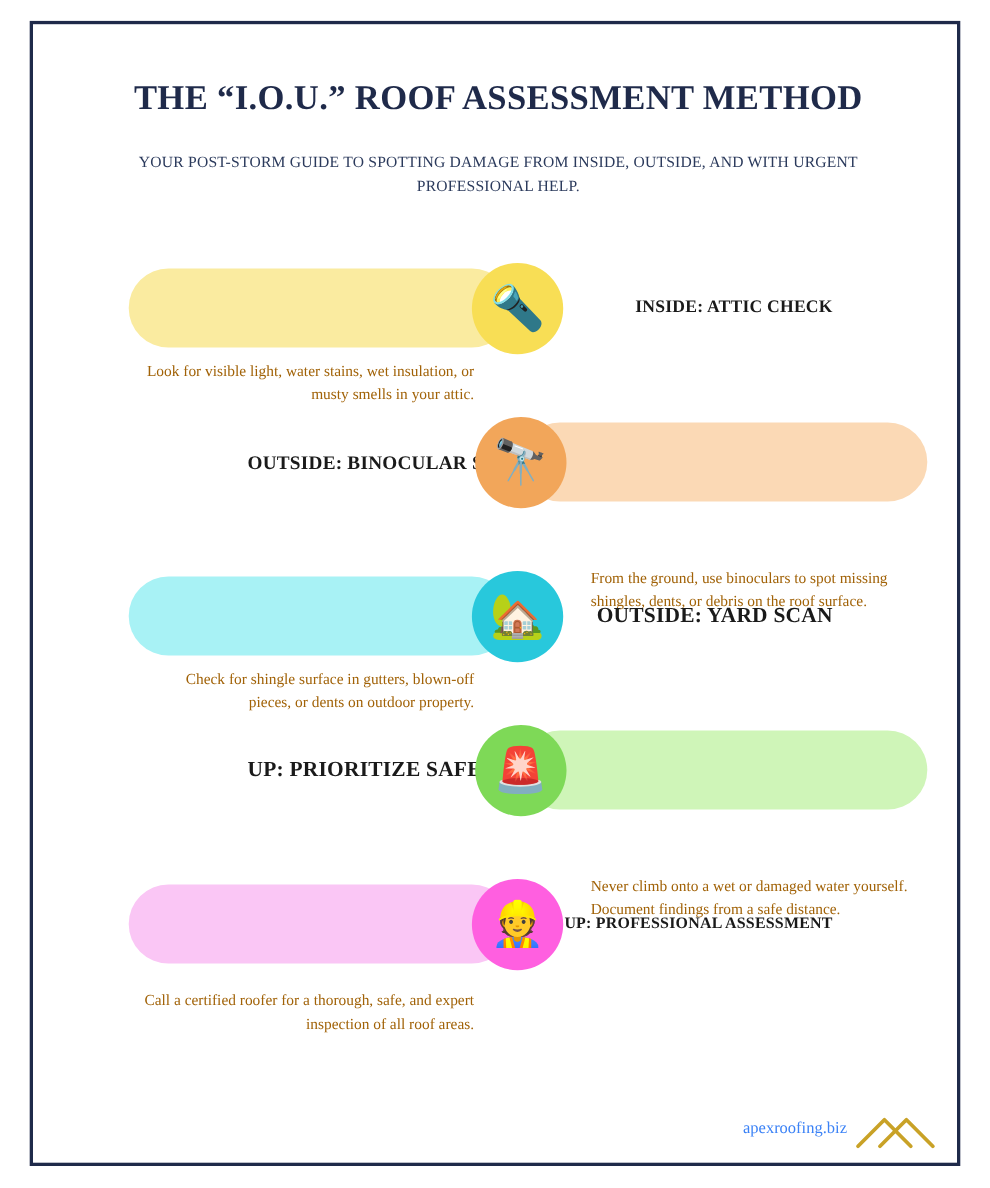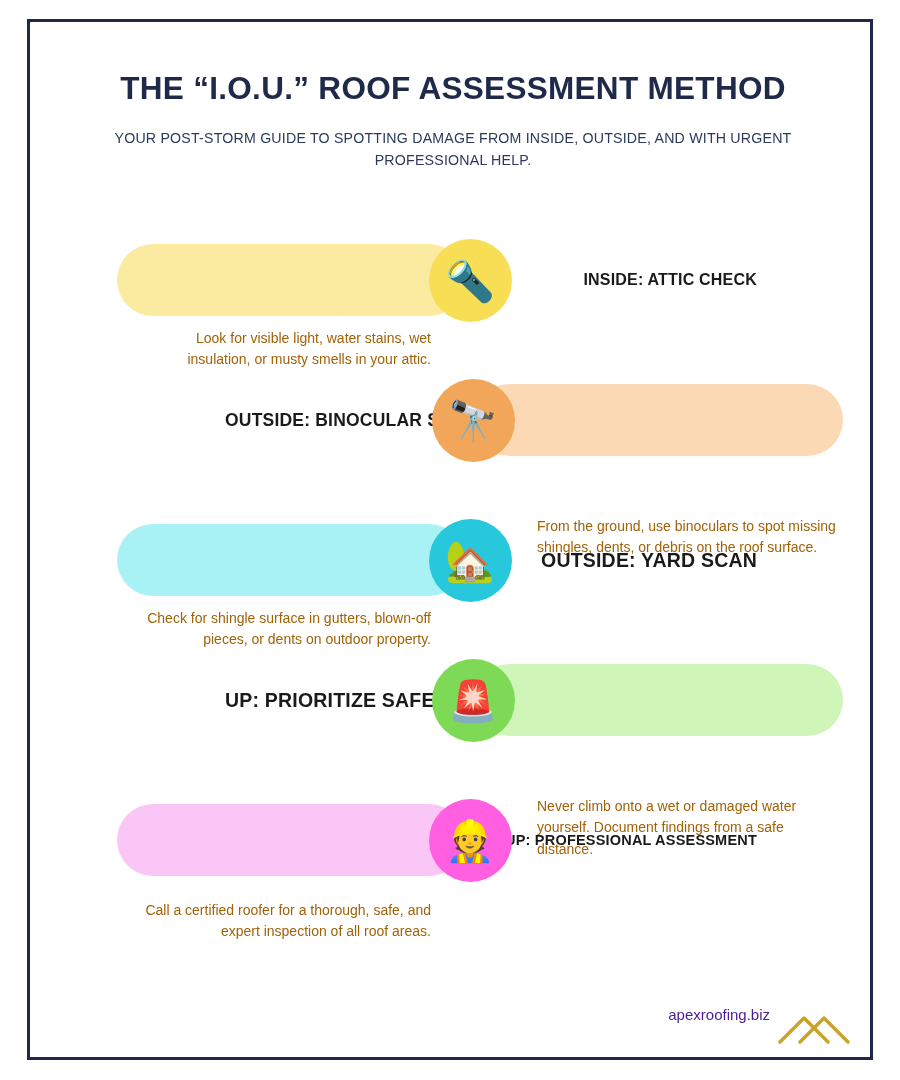--- a/index.html
+++ b/index.html
@@ -12,20 +12,21 @@
     height: 1080px;
     font-family: "Liberation Sans", sans-serif;
     overflow: hidden;
   }
   .poster {
     position: absolute;
     left: 0; top: 0;
     width: 900px;
     height: 932px;
     background: #ffffff;
+    font-family: Liberation Serif, serif;
   }
   .frame {
     position: absolute;
     left: 27px;
     top: 19px;
     width: 846px;
     height: 1041px;
     border: 3px solid #1f2a4a;
     box-sizing: border-box;
     background: #ffffff;
@@ -42,21 +43,21 @@
   .title {
     font-size: 31.5px;
     font-weight: bold;
     letter-spacing: 0.3px;
     color: #1f2a4a;
     line-height: 1.18;
     margin: 0;
     white-space: nowrap;
   }
   .subtitle {
-    margin: 20px auto 0;
+    margin: 30px auto 0;
     width: 700px;
     font-size: 14.2px;
     letter-spacing: 0.2px;
     color: #2b3a5c;
     line-height: 1.55;
   }
 
   
   .row {
     position: absolute;
@@ -122,23 +123,23 @@
   }
   .footer-name {
     font-size: 15.3px;
     font-weight: bold;
     color: #1f2a4a;
     letter-spacing: 0.1px;
     line-height: 1.4;
   }
   .footer-url {
     font-size: 15px;
-    color: #4c1d95;
+    color: #3b82f6;
     line-height: 1.5;
-    margin-top: 0;
+    margin-top: 11px;
   }
   .logo {
     position: absolute;
     left: 748px;
     top: 986px;
     width: 72px;
     height: 40px;
   }
 </style>
 </head>

